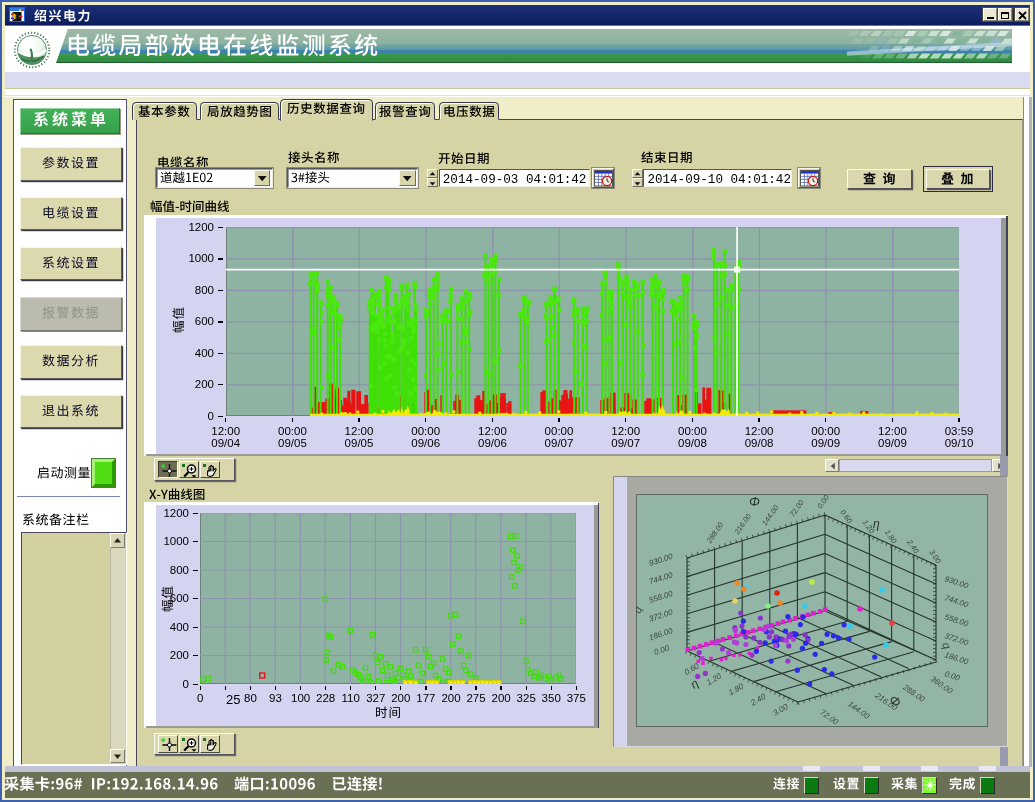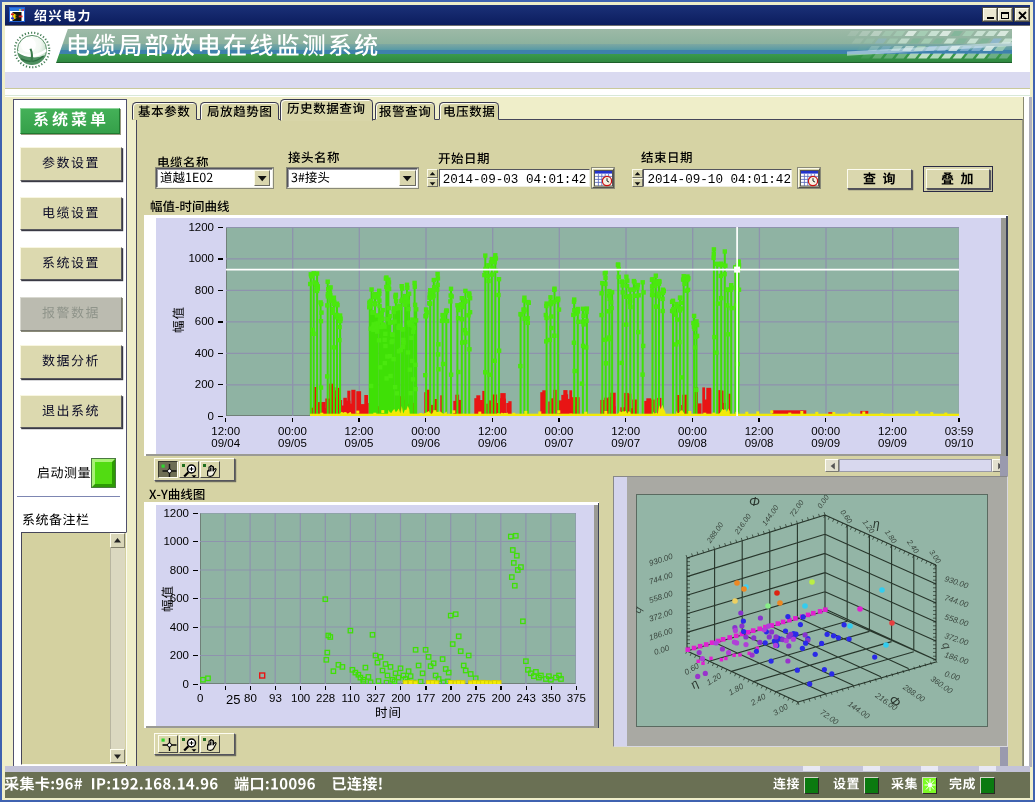--- a/index.html
+++ b/index.html
@@ -1432,21 +1432,21 @@
 <div class="num" style="position:absolute;left:385.8px;top:691.5px;width:30px;text-align:center;font-size:11.5px">200</div>
 <div style="position:absolute;left:425.2px;top:685.5px;width:1.4px;height:4.5px;background:#000"></div>
 <div class="num" style="position:absolute;left:410.9px;top:691.5px;width:30px;text-align:center;font-size:11.5px">177</div>
 <div style="position:absolute;left:450.3px;top:685.5px;width:1.4px;height:4.5px;background:#000"></div>
 <div class="num" style="position:absolute;left:436.0px;top:691.5px;width:30px;text-align:center;font-size:11.5px">200</div>
 <div style="position:absolute;left:475.3px;top:685.5px;width:1.4px;height:4.5px;background:#000"></div>
 <div class="num" style="position:absolute;left:461.0px;top:691.5px;width:30px;text-align:center;font-size:11.5px">275</div>
 <div style="position:absolute;left:500.4px;top:685.5px;width:1.4px;height:4.5px;background:#000"></div>
 <div class="num" style="position:absolute;left:486.1px;top:691.5px;width:30px;text-align:center;font-size:11.5px">200</div>
 <div style="position:absolute;left:525.5px;top:685.5px;width:1.4px;height:4.5px;background:#000"></div>
-<div class="num" style="position:absolute;left:511.2px;top:691.5px;width:30px;text-align:center;font-size:11.5px">243</div>
+<div class="num" style="position:absolute;left:511.2px;top:691.5px;width:30px;text-align:center;font-size:11.5px">325</div>
 <div style="position:absolute;left:550.5px;top:685.5px;width:1.4px;height:4.5px;background:#000"></div>
 <div class="num" style="position:absolute;left:536.2px;top:691.5px;width:30px;text-align:center;font-size:11.5px">350</div>
 <div style="position:absolute;left:575.6px;top:685.5px;width:1.4px;height:4.5px;background:#000"></div>
 <div class="num" style="position:absolute;left:561.3px;top:691.5px;width:30px;text-align:center;font-size:11.5px">375</div>
 <div style="position:absolute;left:375px;top:705.5px;line-height:0">
     <svg class="ct " width="26" height="16" viewBox="0 0 26 16">
       <g fill="#000000" transform="translate(0,11.0) scale(0.012500,-0.012500)">
         <use href="#gr65f6" x="0"></use>
         <use href="#gr95f4" x="1080"></use>
       </g>

